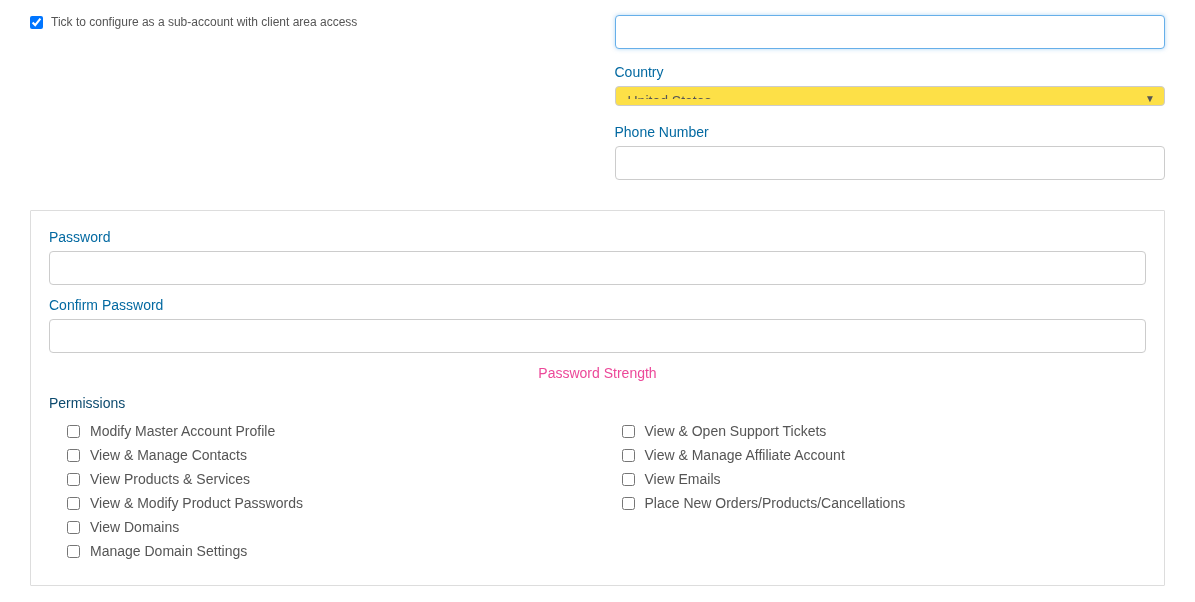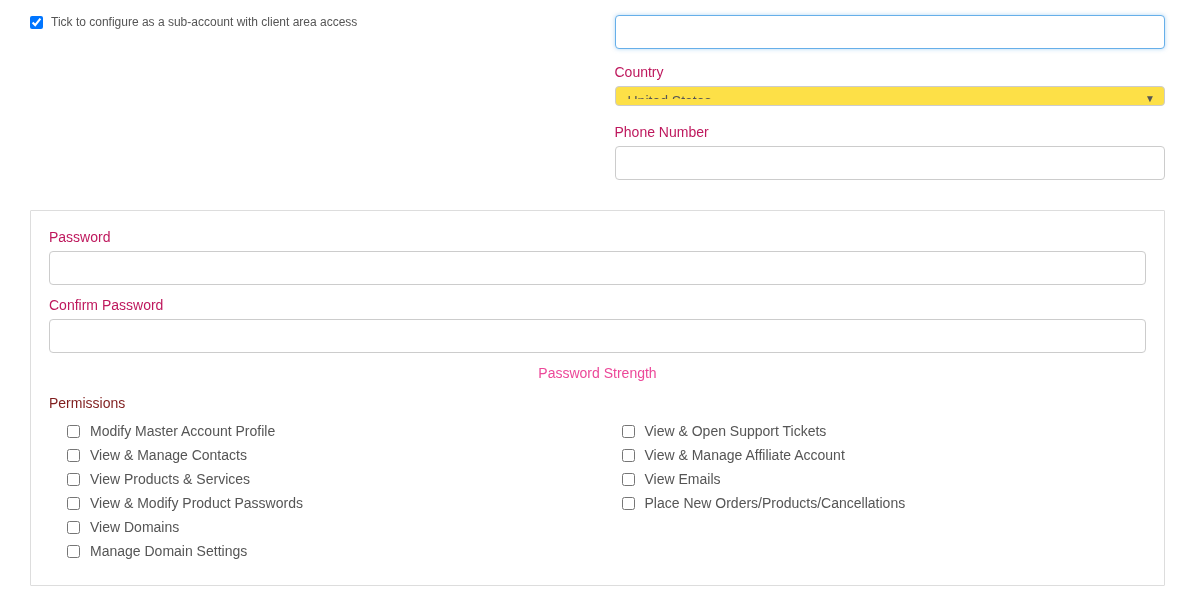--- a/index.html
+++ b/index.html
@@ -37,21 +37,21 @@
     .checkbox-label {
       font-size: 12px;
       color: #555;
     }
     .field-group {
       margin-bottom: 15px;
     }
     .field-label {
       display: block;
       font-size: 14px;
-      color: #be185d;
+      color: #0369a1;
       margin-bottom: 6px;
     }
     .text-input {
       width: 100%;
       height: 34px;
       padding: 6px 12px;
       font-size: 14px;
       border: 1px solid #ccc;
       border-radius: 4px;
       color: #555;
@@ -95,21 +95,21 @@
       margin-bottom: 12px;
     }
     .strength-row {
       text-align: center;
       color: #ec4899;
       font-size: 14px;
       margin: 10px 0 14px 0;
     }
     .permissions-label {
       font-size: 14px;
-      color: #7f1d1d;
+      color: #0c4a6e;
       margin-bottom: 12px;
     }
     .perm-columns {
       display: flex;
       gap: 30px;
       padding-left: 18px;
     }
     .perm-col {
       flex: 1;
     }

